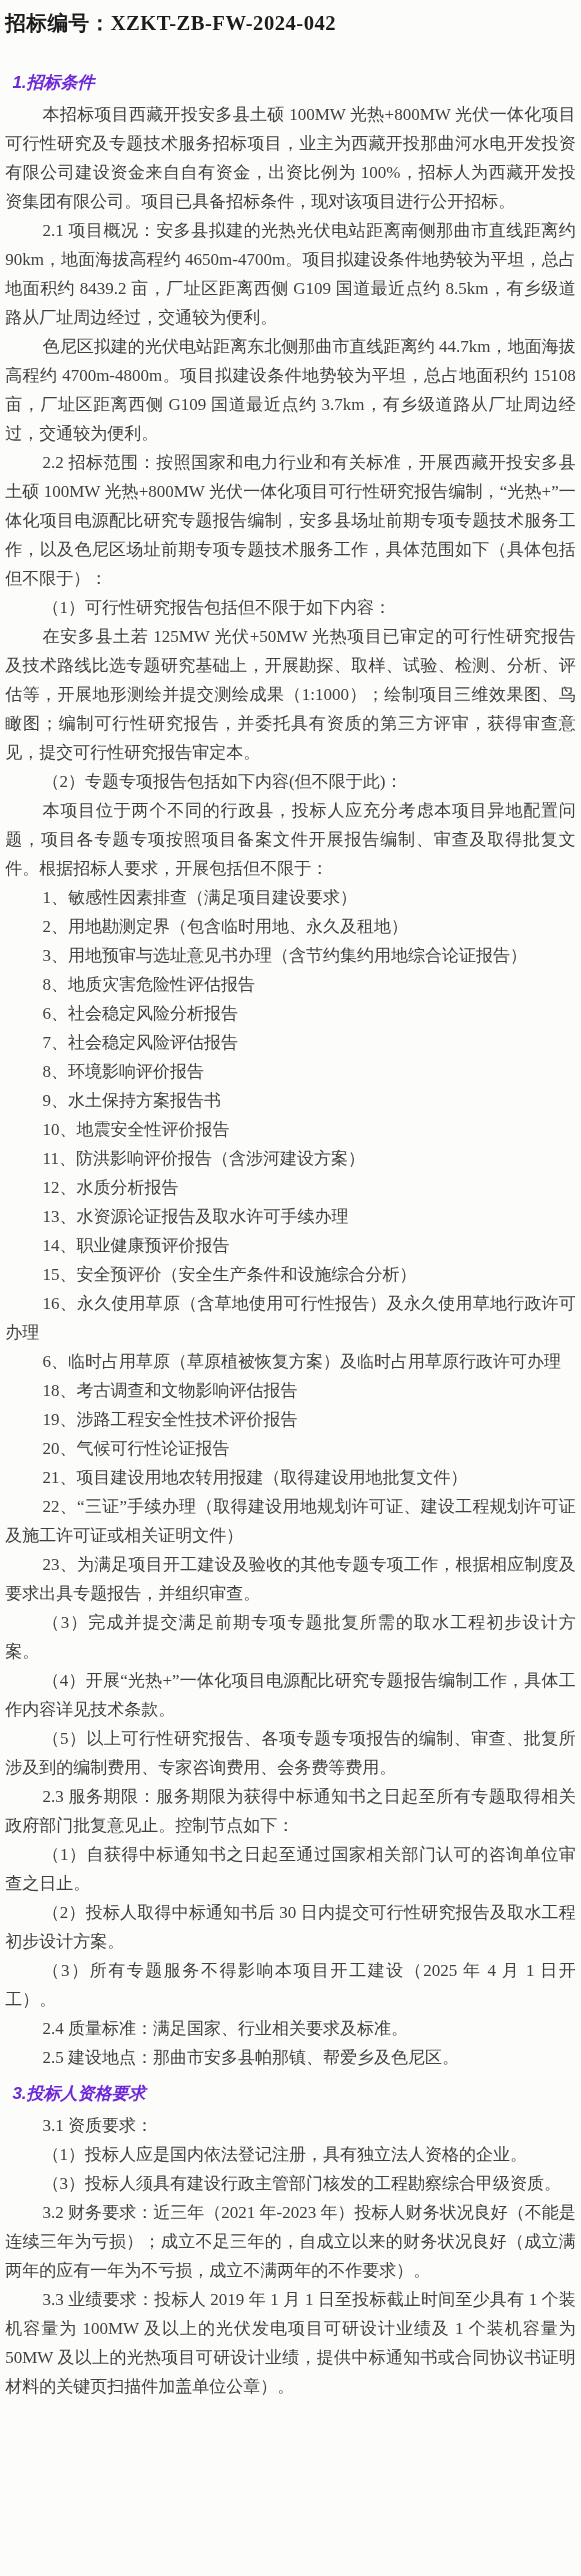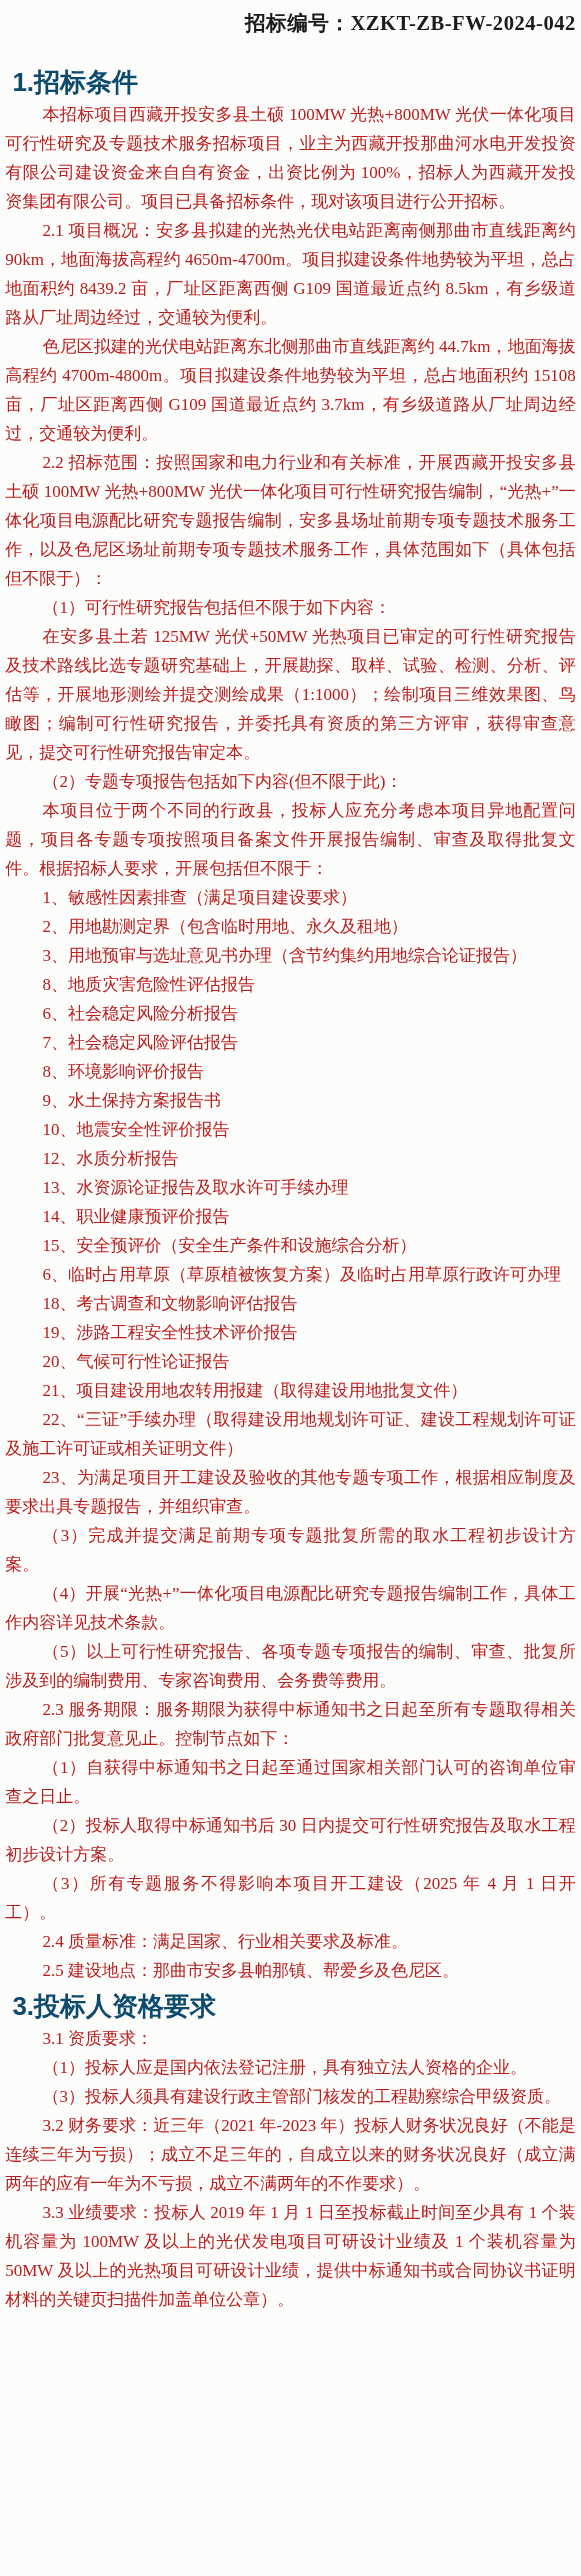--- a/index.html
+++ b/index.html
@@ -3,31 +3,31 @@
 <meta charset="utf-8">
 <style>
   html,body{margin:0;padding:0;}
   body{
     width:581px;height:4021px;position:relative;overflow:hidden;
     background:#fcfcfa;color:#1b1b1b;
     font-family:"Liberation Serif","DejaVu Serif",serif;
   }
   .doc{padding:7.2px 5.2px 0 5.2px;}
   .title{
-    font-size:20.6px;font-weight:600;text-align:right;
+    font-size:20.6px;font-weight:600;text-align:left;
     letter-spacing:0.5px;margin:2.1px 0 31px 0;
   }
   h2{
-    font-size:26px;font-weight:700;color:#0c4a6e;
+    font-size:17px;font-weight:700;color:#6d28d9;
     font-family:"Liberation Sans","DejaVu Sans",sans-serif;
-    margin:6.2px 0 3.1px 0;padding-left:7.2px;line-height:29px;
+    margin:6.2px 0 3.1px 0;padding-left:7.2px;line-height:29px;font-style:italic;
   }
   p{
     font-size:17px;line-height:29px;margin:0;
-    text-align:justify;text-indent:2.2em;color:#b91c1c;
+    text-align:justify;text-indent:2.2em;color:#404040;
   }
 </style>
 </head>
 <body>
 
 <div class="doc">
 
   <div class="title">招标编号：XZKT-ZB-FW-2024-042</div>
 
   <h2>1.招标条件</h2>
@@ -43,24 +43,26 @@
 
   <p>1、敏感性因素排查（满足项目建设要求）</p>
   <p>2、用地勘测定界（包含临时用地、永久及租地）</p>
   <p>3、用地预审与选址意见书办理（含节约集约用地综合论证报告）</p>
   <p>8、地质灾害危险性评估报告</p>
   <p>6、社会稳定风险分析报告</p>
   <p>7、社会稳定风险评估报告</p>
   <p>8、环境影响评价报告</p>
   <p>9、水土保持方案报告书</p>
   <p>10、地震安全性评价报告</p>
+  <p>11、防洪影响评价报告（含涉河建设方案）</p>
   <p>12、水质分析报告</p>
   <p>13、水资源论证报告及取水许可手续办理</p>
   <p>14、职业健康预评价报告</p>
   <p>15、安全预评价（安全生产条件和设施综合分析）</p>
+  <p>16、永久使用草原（含草地使用可行性报告）及永久使用草地行政许可办理</p>
   <p>6、临时占用草原（草原植被恢复方案）及临时占用草原行政许可办理</p>
   <p>18、考古调查和文物影响评估报告</p>
   <p>19、涉路工程安全性技术评价报告</p>
   <p>20、气候可行性论证报告</p>
   <p>21、项目建设用地农转用报建（取得建设用地批复文件）</p>
   <p>22、“三证”手续办理（取得建设用地规划许可证、建设工程规划许可证及施工许可证或相关证明文件）</p>
   <p>23、为满足项目开工建设及验收的其他专题专项工作，根据相应制度及要求出具专题报告，并组织审查。</p>
 
   <p>（3）完成并提交满足前期专项专题批复所需的取水工程初步设计方案。</p>
   <p>（4）开展“光热+”一体化项目电源配比研究专题报告编制工作，具体工作内容详见技术条款。</p>

